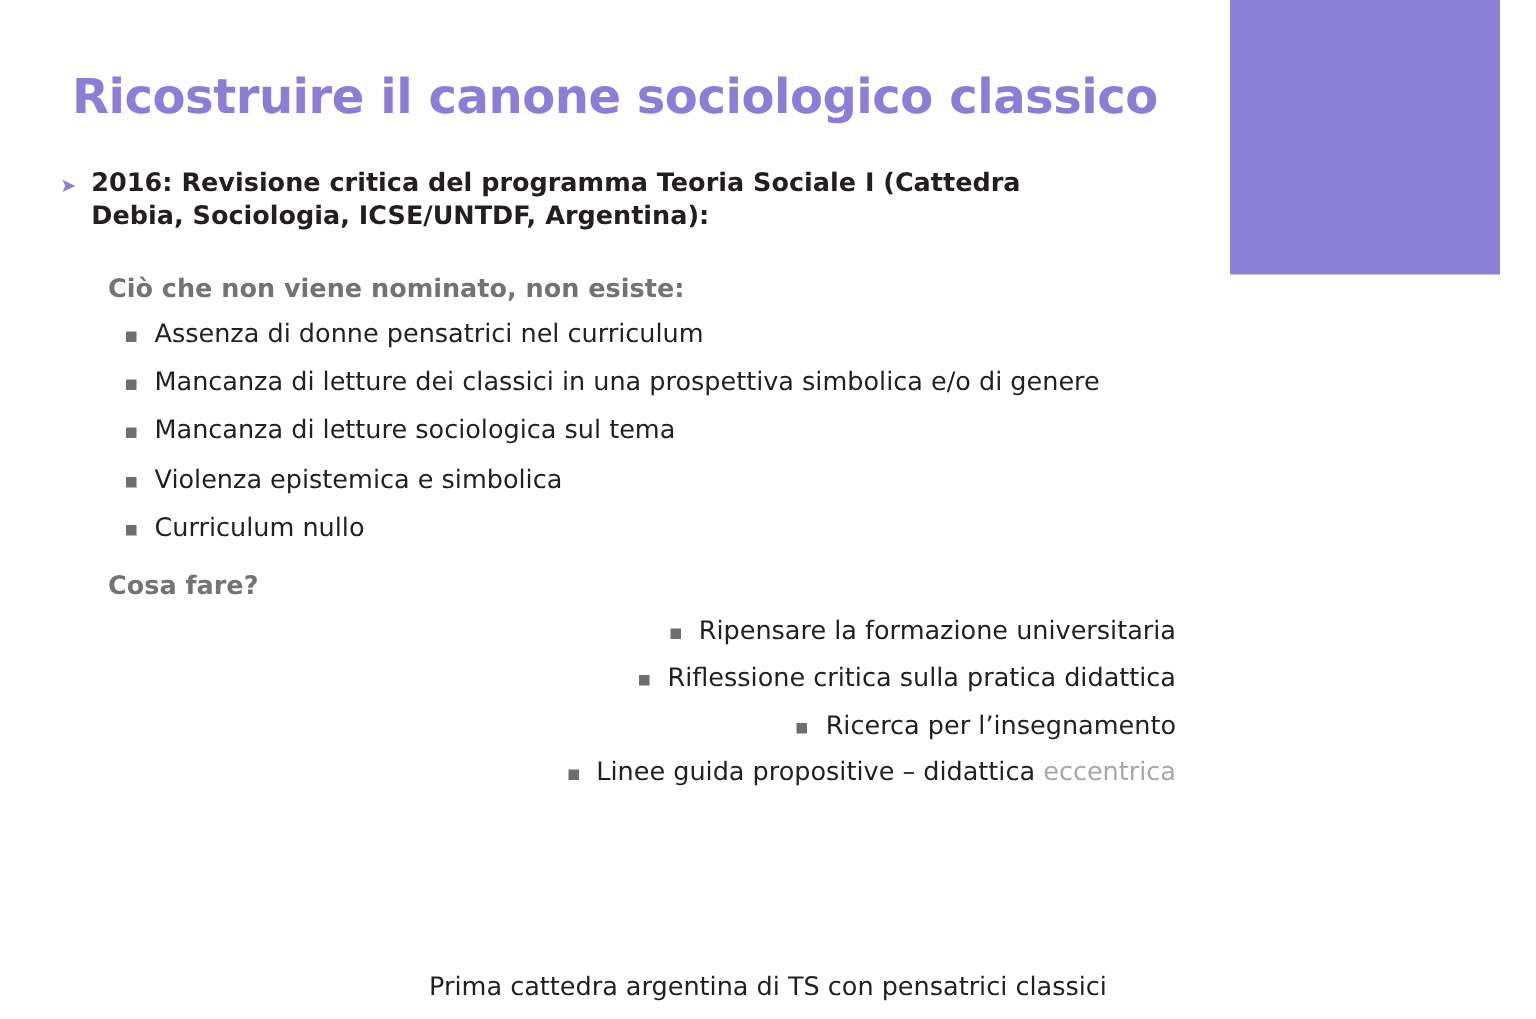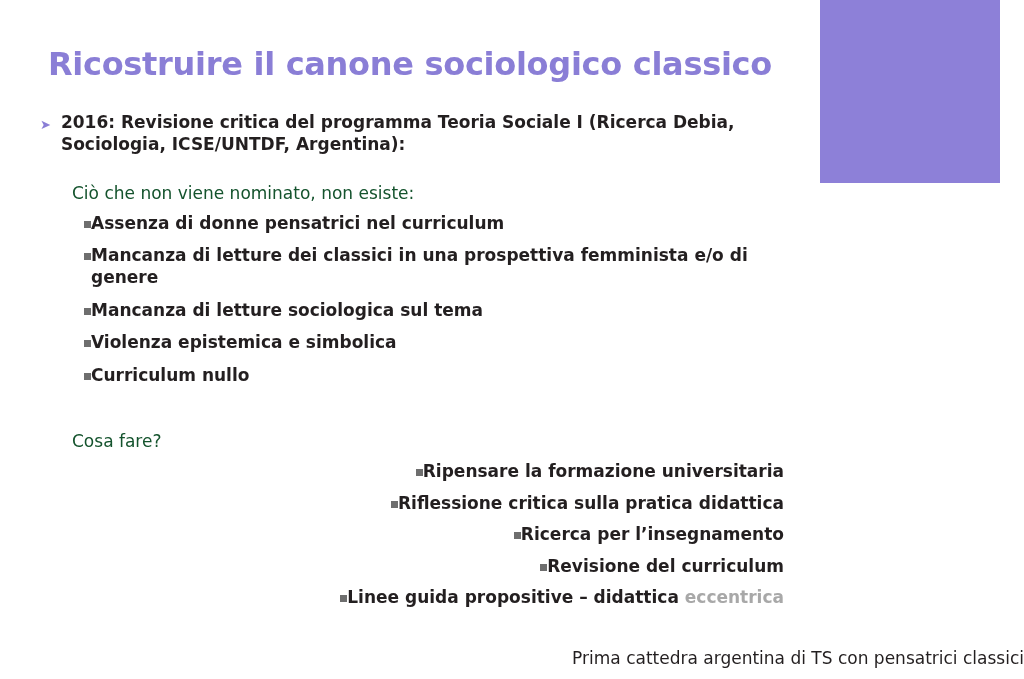--- a/index.html
+++ b/index.html
@@ -64,95 +64,95 @@
     font-weight: bold;
     color: #231f20;
     line-height: 1.28;
     max-width: 680px;
   }
   .section {
     margin-top: 6px;
   }
   .section-heading {
     font-size: 17px;
-    font-weight: normal;
-    color: #14532d;
+    font-weight: bold;
+    color: #737373;
     margin: 0 0 8px 32px;
     line-height: 1.3;
   }
   .bullets {
     list-style: none;
     margin: 0;
     padding: 0;
   }
   .bullet {
     display: flex;
     align-items: flex-start;
+    gap: 12px;
     margin: 0 0 10px 44px;
     max-width: 700px;
-    font-weight: bold;
   }
   .bullet-marker {
     flex: 0 0 auto;
     width: 7px;
     height: 7px;
     background: #6e6e6e;
     margin-top: 9px;
   }
   .bullet-text {
     font-size: 17px;
     color: #231f20;
     line-height: 1.32;
   }
   .bullet-text .faded {
     color: #a8a8a8;
   }
   .section-two {
-    margin-top: 44px;
+    margin-top: 16px;
   }
   .section-two .bullet {
     margin-bottom: 9px;
     justify-content: flex-end;
   }
   .footer-note {
     position: absolute;
     left: 0;
     right: 0;
     top: 648px;
-    text-align: right;
+    text-align: center;
     font-size: 17px;
     color: #231f20;
   }
 </style>
 </head>
 <body>
 
 <div class="slide">
 
   <div class="corner-block"></div>
 
   <h1 class="slide-title">Ricostruire il canone sociologico classico</h1>
 
   <div class="body-area">
 
     <div class="lead">
       <span class="lead-arrow">➤</span>
-      <span class="lead-text">2016: Revisione critica del programma Teoria Sociale I (Ricerca Debia, Sociologia, ICSE/UNTDF, Argentina):</span>
+      <span class="lead-text">2016: Revisione critica del programma Teoria Sociale I (Cattedra Debia, Sociologia, ICSE/UNTDF, Argentina):</span>
     </div>
 
     <div class="section">
       <div class="section-heading">Ciò che non viene nominato, non esiste:</div>
       <ul class="bullets">
         <li class="bullet">
           <span class="bullet-marker"></span>
           <span class="bullet-text">Assenza di donne pensatrici nel curriculum</span>
         </li>
         <li class="bullet">
           <span class="bullet-marker"></span>
-          <span class="bullet-text">Mancanza di letture dei classici in una prospettiva femminista e/o di genere</span>
+          <span class="bullet-text">Mancanza di letture dei classici in una prospettiva simbolica e/o di genere</span>
         </li>
         <li class="bullet">
           <span class="bullet-marker"></span>
           <span class="bullet-text">Mancanza di letture sociologica sul tema</span>
         </li>
         <li class="bullet">
           <span class="bullet-marker"></span>
           <span class="bullet-text">Violenza epistemica e simbolica</span>
         </li>
         <li class="bullet">
@@ -172,24 +172,20 @@
         <li class="bullet">
           <span class="bullet-marker"></span>
           <span class="bullet-text">Riflessione critica sulla pratica didattica</span>
         </li>
         <li class="bullet">
           <span class="bullet-marker"></span>
           <span class="bullet-text">Ricerca per l’insegnamento</span>
         </li>
         <li class="bullet">
           <span class="bullet-marker"></span>
-          <span class="bullet-text">Revisione del curriculum</span>
-        </li>
-        <li class="bullet">
-          <span class="bullet-marker"></span>
           <span class="bullet-text"><span>Linee guida propositive – didattica </span><span class="faded">eccentrica</span></span>
         </li>
       </ul>
     </div>
 
   </div>
 
   <div class="footer-note">Prima cattedra argentina di TS con pensatrici classici</div>
 
 </div>

